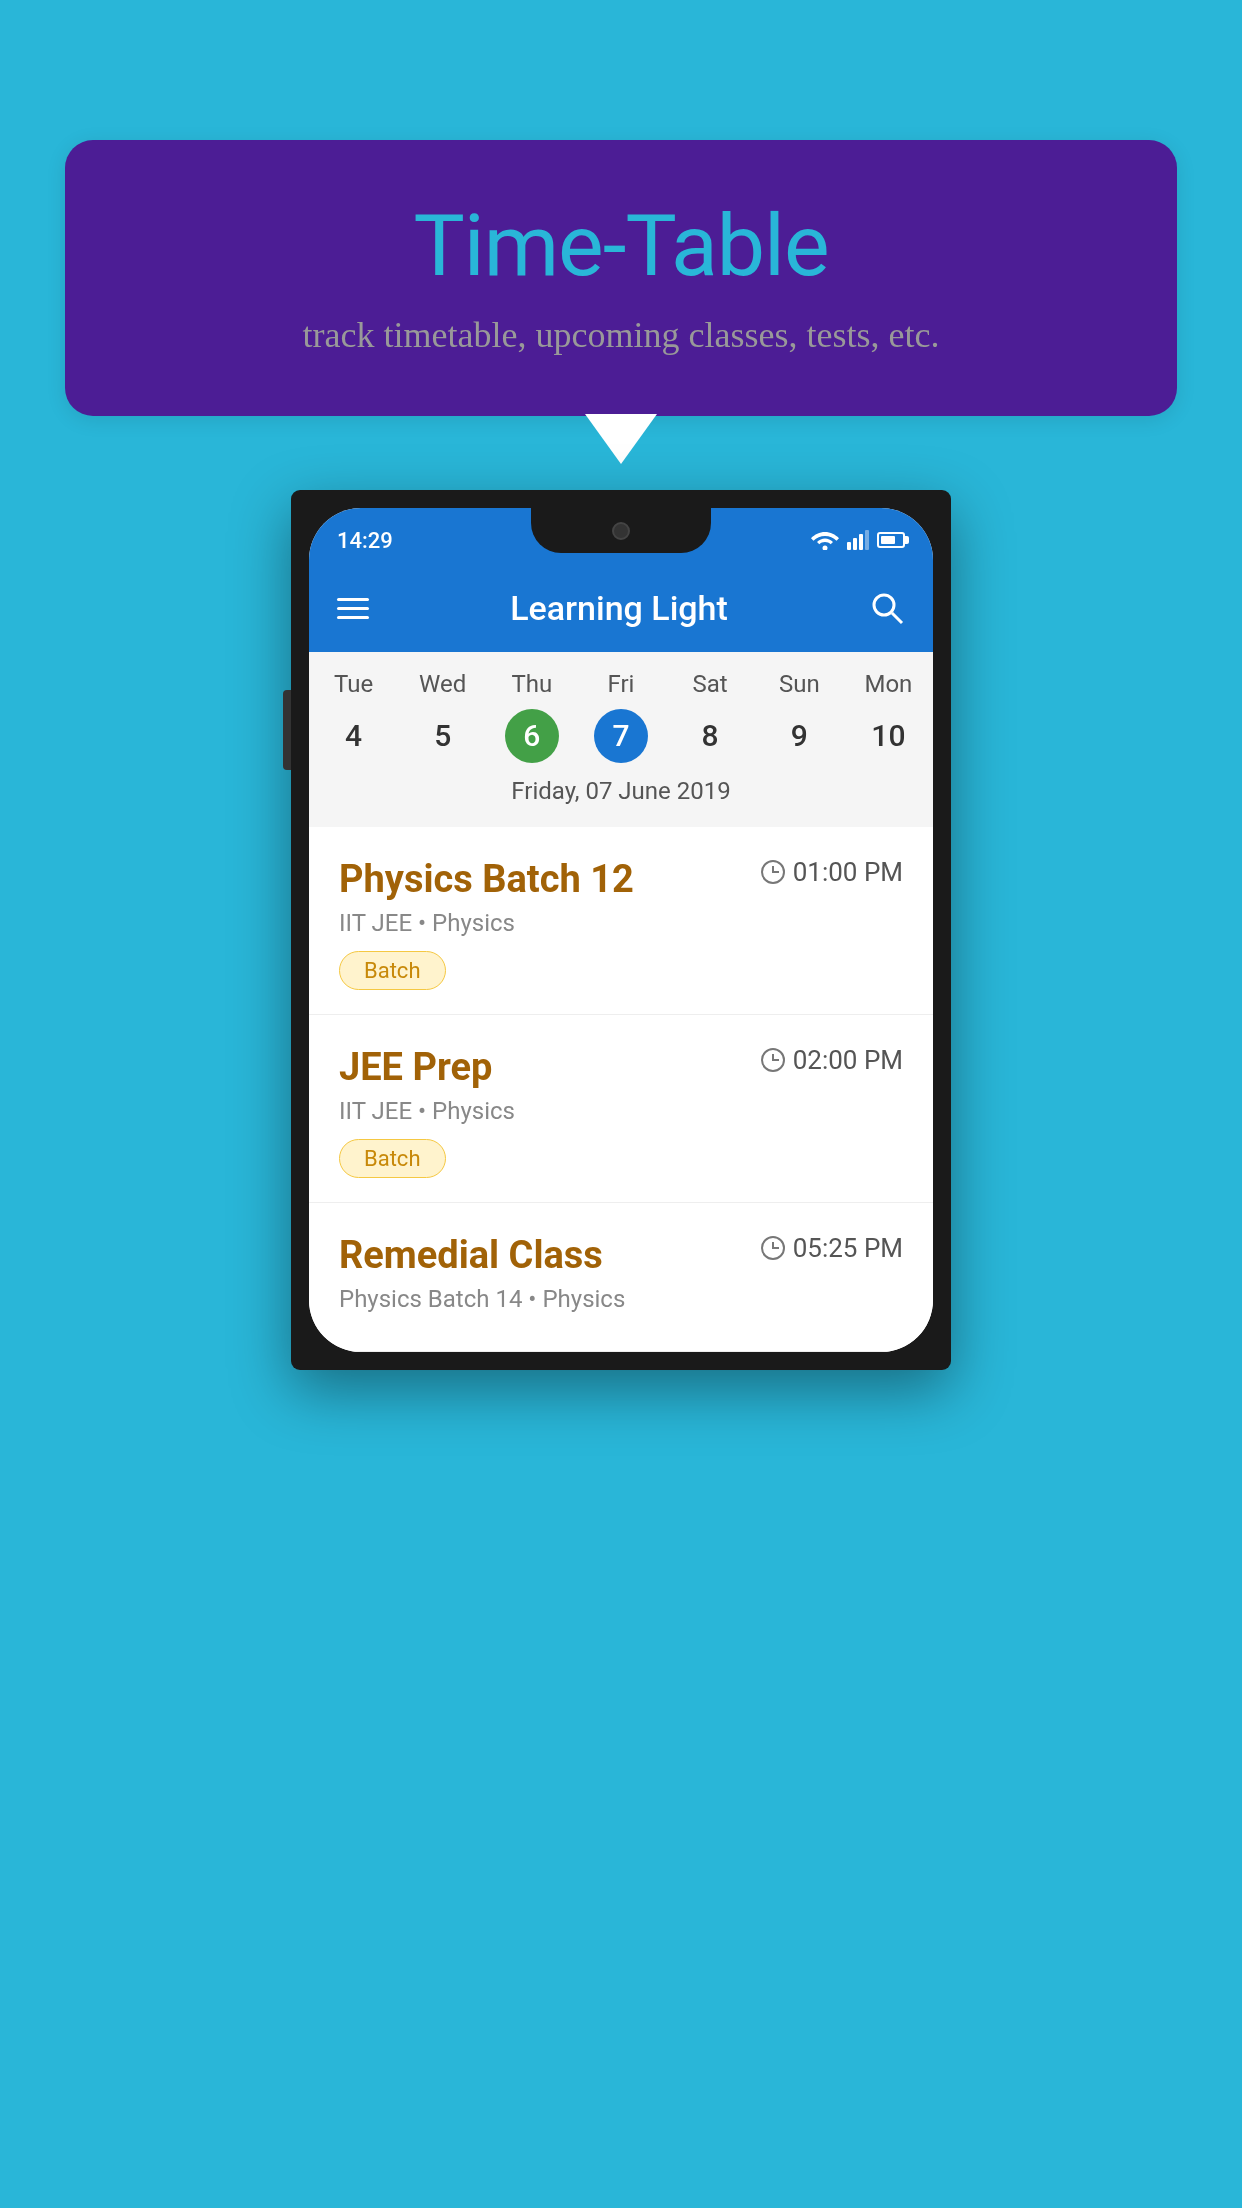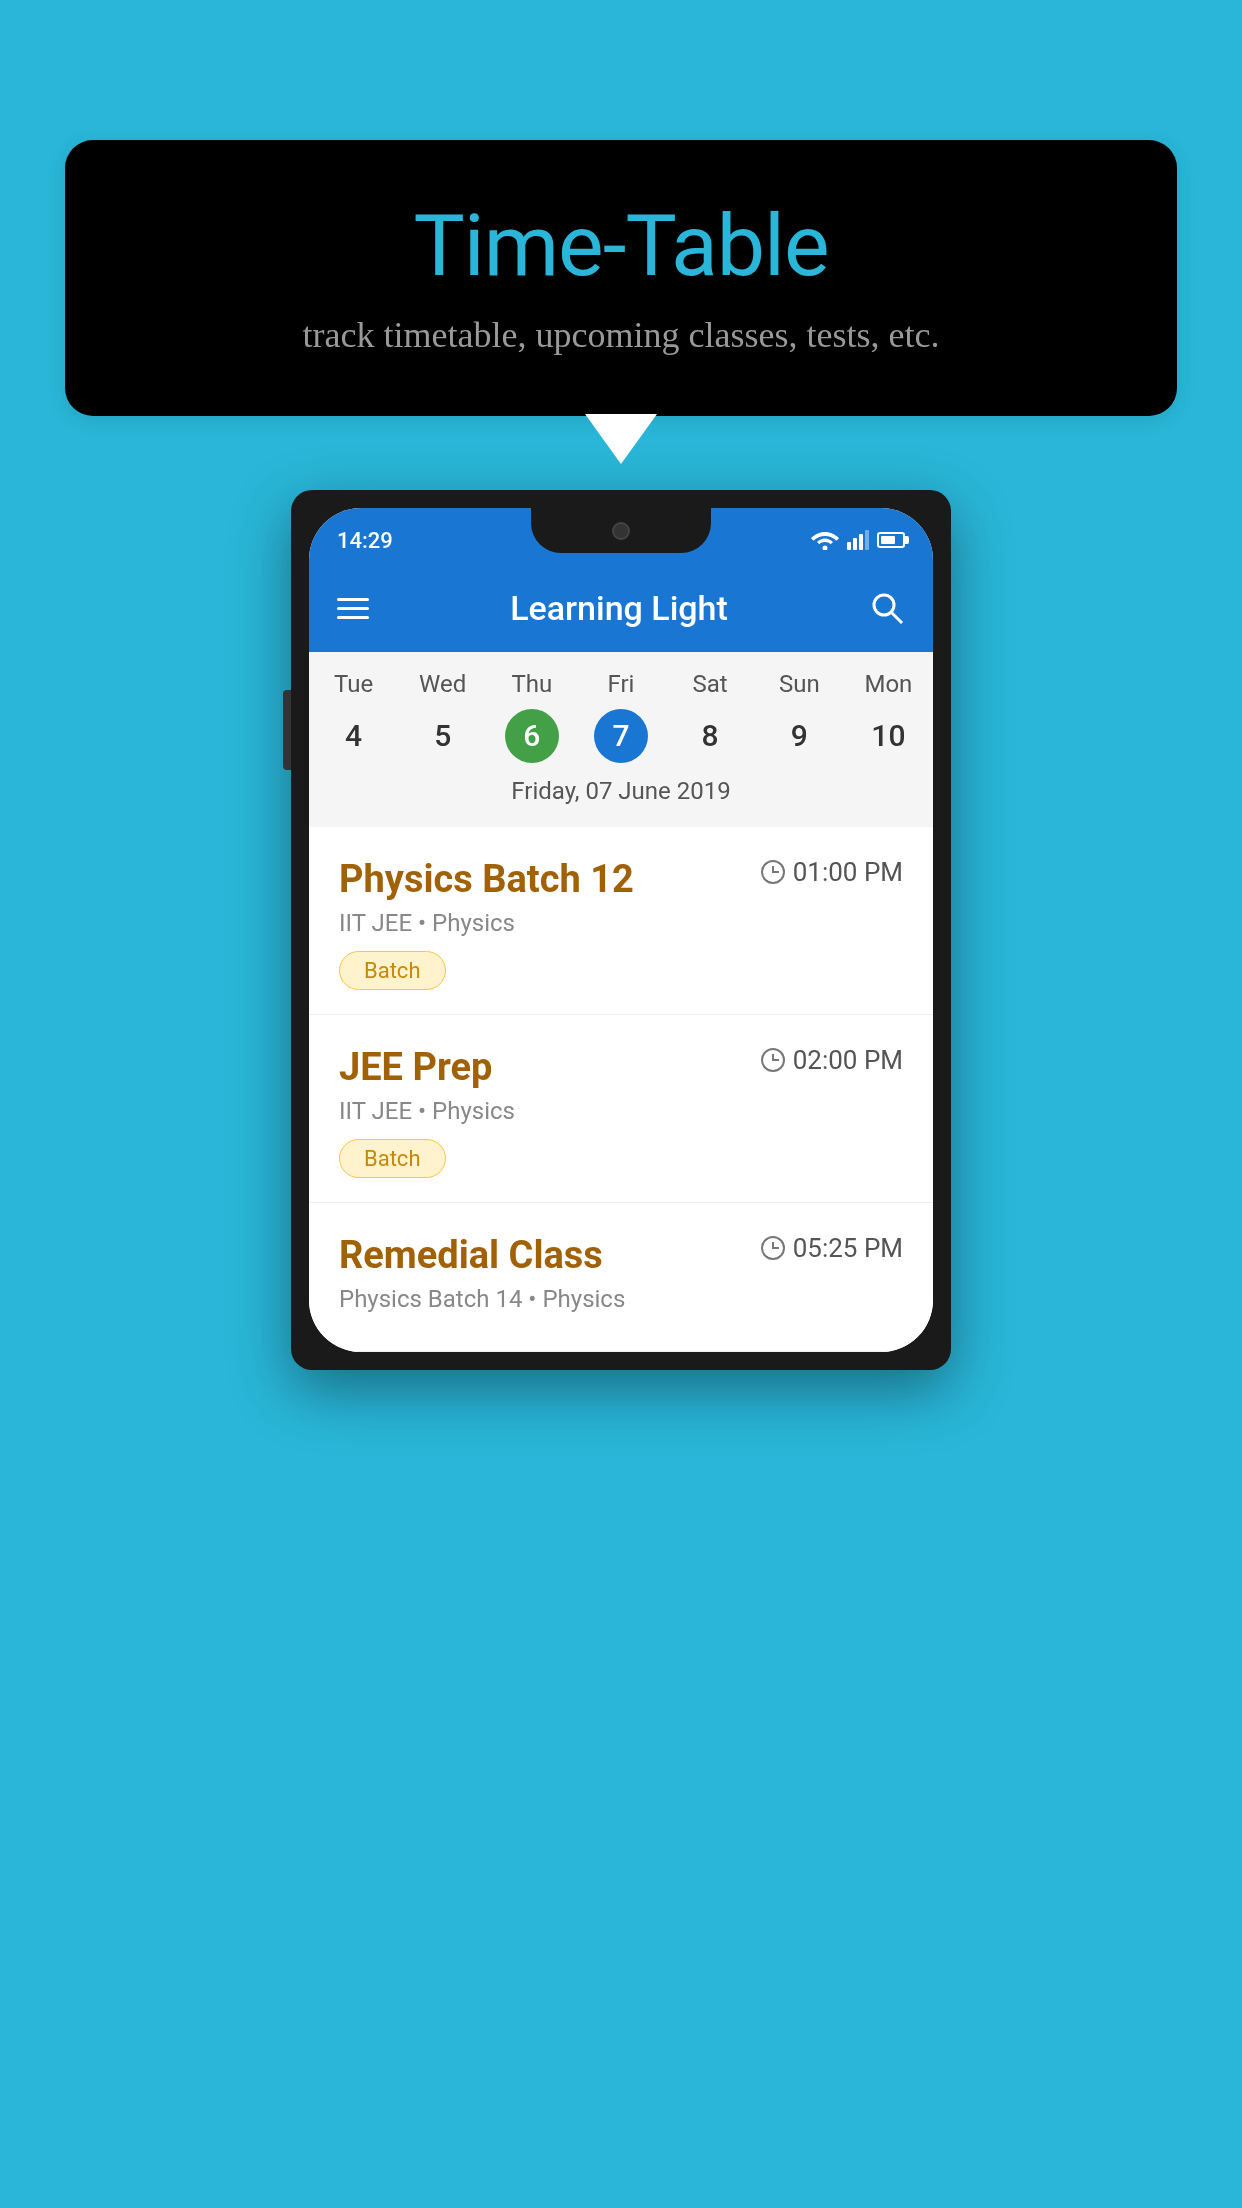--- a/index.html
+++ b/index.html
@@ -16,21 +16,21 @@
 
     
     .speech-bubble-wrapper {
       position: absolute;
       top: 140px;
       left: 65px;
       right: 65px;
     }
 
     .speech-bubble {
-      background: #000000;
+      background: #4c1d95;
       border-radius: 28px;
       padding: 55px 60px 60px;
       text-align: center;
       box-shadow: 0 4px 20px rgba(0,0,0,0.1);
       position: relative;
     }
 
     .speech-bubble::after {
       content: '';
       position: absolute;
@@ -63,21 +63,21 @@
     .phone-wrapper {
       position: absolute;
       top: 490px;
       left: 50%;
       transform: translateX(-50%);
       width: 660px;
     }
 
     .phone {
       background: #1a1a1a;
-      border-radius: 21px;
+      border-radius: 9px;
       padding: 18px;
       box-shadow: 0 20px 60px rgba(0,0,0,0.4);
       position: relative;
     }
 
     
     .notch {
       position: absolute;
       top: 18px;
       left: 50%;

